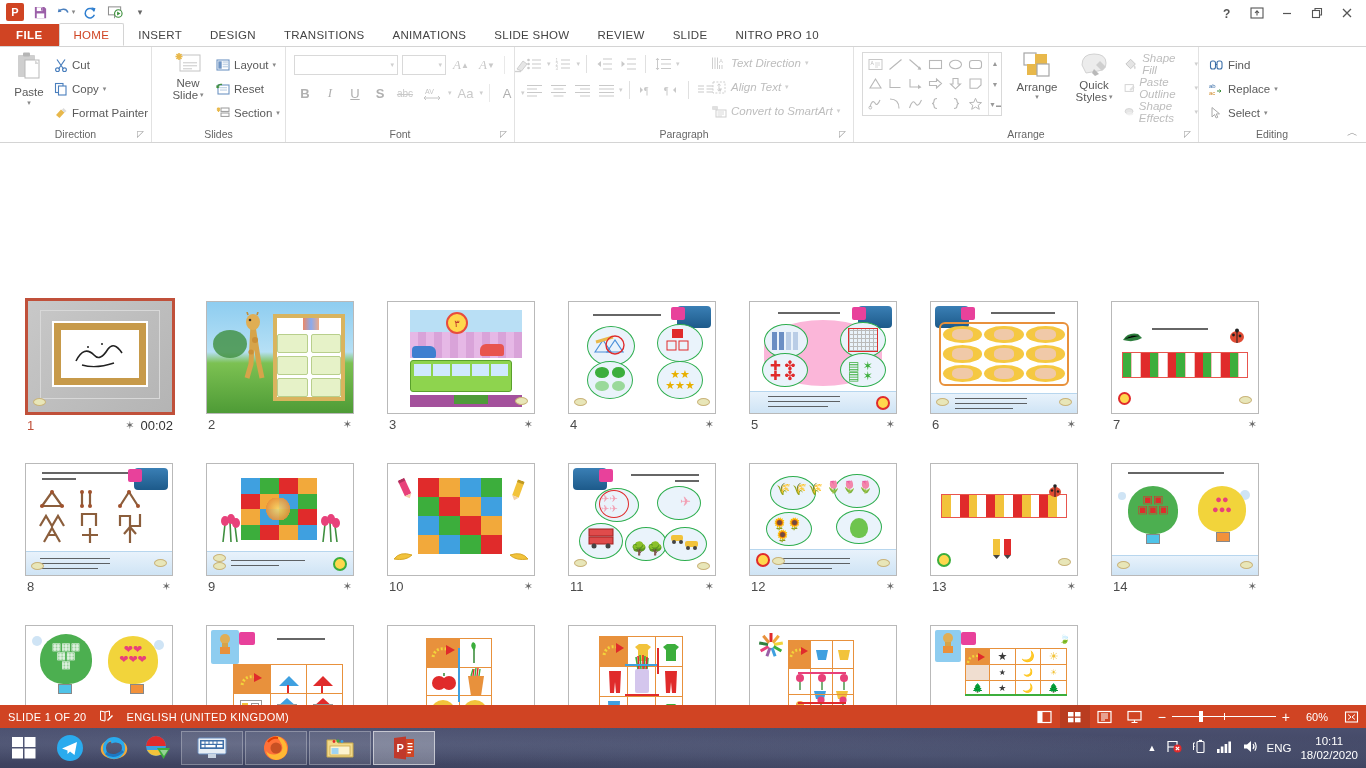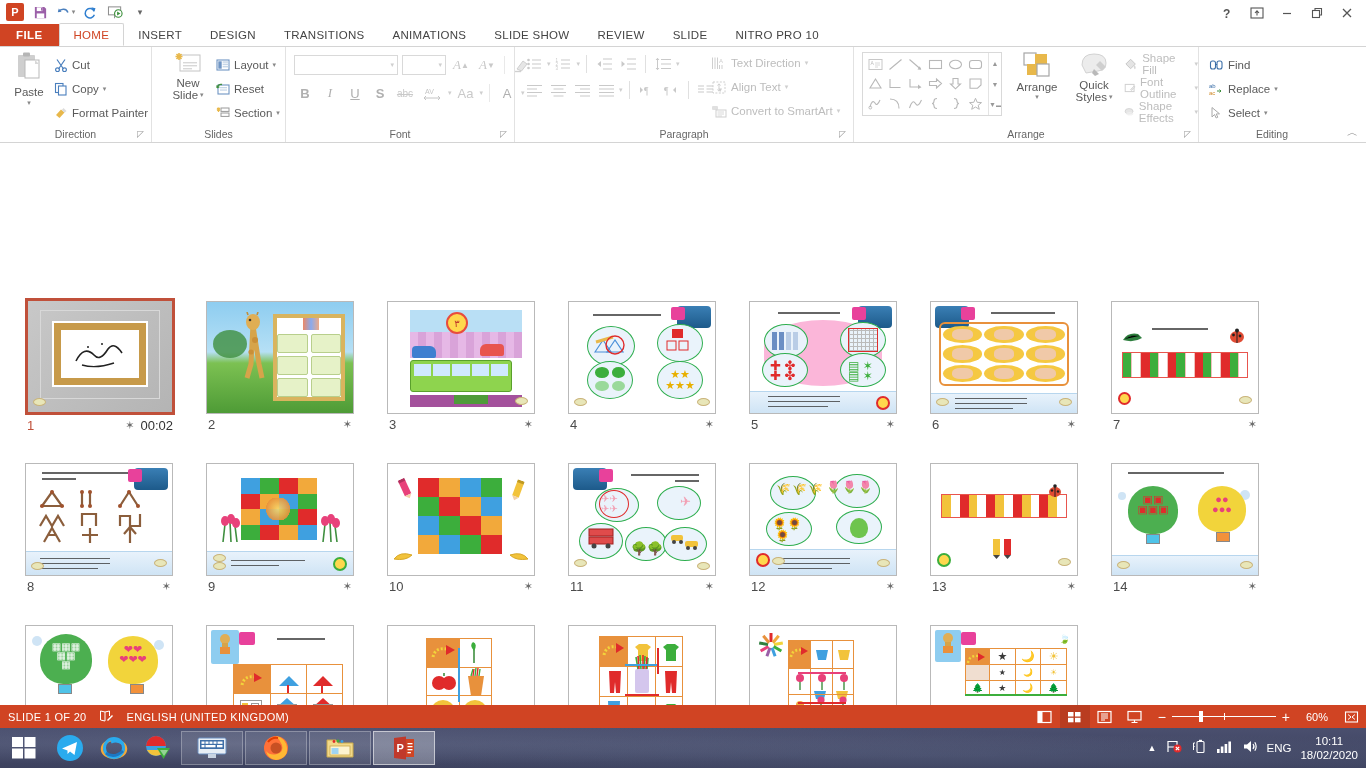--- a/index.html
+++ b/index.html
@@ -78,21 +78,21 @@
   }
   .group-title {
     position: absolute; bottom: 2px; left: 0; width: 100%;
     text-align: center; font-size: 10.5px; color: #666;
   }
   .dlg-launcher {
     position: absolute; bottom: 3px; right: 4px; width: 10px; height: 10px;
     color: #999; font-size: 9px; line-height: 10px;
   }
   .lbl { font-size: 11.5px; color: #5a5a5a; }
-  .lbl-dim { font-size: 11.5px; color: #bdbdbd; }
+  .lbl-dim { font-size: 11.5px; color: #bdbdbd; font-style: italic; }
   .caret { font-size: 7px; color: #888; vertical-align: middle; }
   .caret-dim { font-size: 7px; color: #cfcfcf; vertical-align: middle; }
   .row-item { display: flex; align-items: center; gap: 4px; height: 24px; }
 
   
   #g-clipboard { left: 0; width: 152px; }
   #paste-btn {
     position: absolute; left: 6px; top: 4px; width: 46px; height: 70px;
     display: flex; flex-direction: column; align-items: center; gap: 1px;
   }
@@ -735,21 +735,21 @@
             <path d="M11 8 Q13.5 11 11.5 12.5 Q9.5 11 11 8 Z" fill="#d8d8d8"></path>
           </svg>
         <span class="lbl-dim">Shape Fill</span>
         <span class="caret-dim">▾</span>
       </div>
       <div class="row-item">
         <svg width="15" height="14" viewBox="0 0 15 14">
             <rect x="1.5" y="2.5" width="11" height="9" fill="none" stroke="#cfcfcf" stroke-width="1.2"></rect>
             <path d="M8 9 L12.5 4.5 L13.8 5.8 L9.3 10.3 Z" fill="#e4e4e4" stroke="#cfcfcf" stroke-width=".8"></path>
           </svg>
-        <span class="lbl-dim">Font Outline</span>
+        <span class="lbl-dim">Paste Outline</span>
         <span class="caret-dim">▾</span>
       </div>
       <div class="row-item">
         <svg width="15" height="14" viewBox="0 0 15 14">
             <ellipse cx="7" cy="6" rx="5.5" ry="3.8" fill="#e6e6e6" stroke="#cdcdcd" stroke-width="1"></ellipse>
             <ellipse cx="8" cy="9.5" rx="5" ry="2.4" fill="#f0f0f0" opacity=".8"></ellipse>
           </svg>
         <span class="lbl-dim">Shape Effects</span>
         <span class="caret-dim">▾</span>
       </div>

